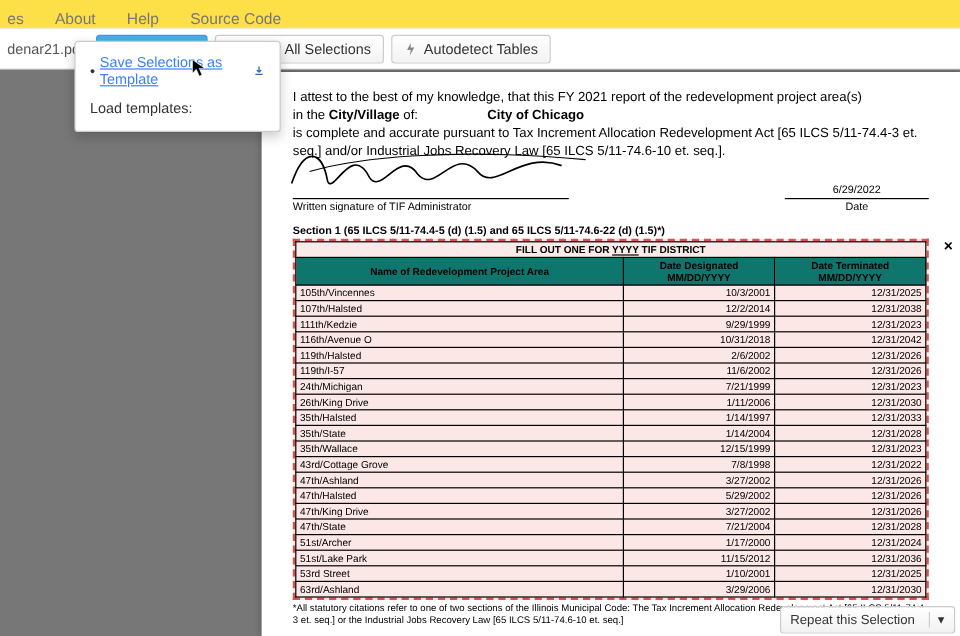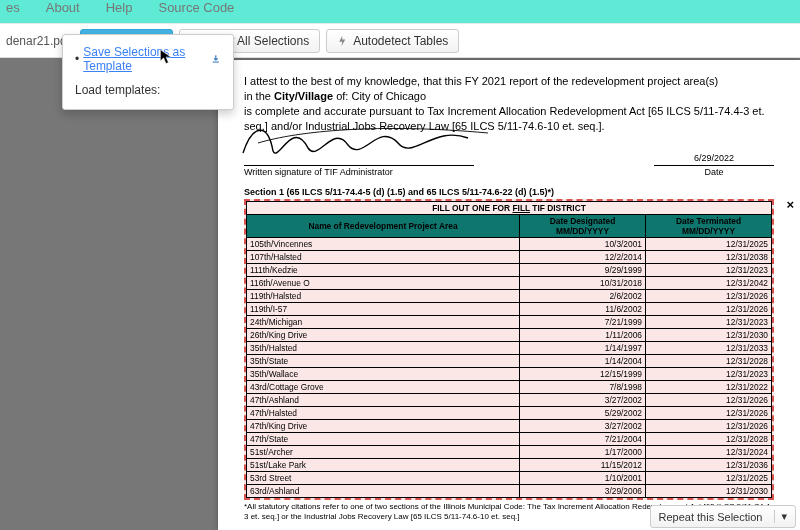--- a/index.html
+++ b/index.html
@@ -6,25 +6,25 @@
   body {
     font-family: "Helvetica Neue", Helvetica, Arial, sans-serif;
     font-size: 13px;
     background: #777;
     width: 800px;
     height: 530px;
     overflow: hidden;
     position: relative;
   }
   .topnav {
-    background: #5eead4;
+    background: #fde047;
     border-bottom: 1px solid #e7e7e7;
     height: 24px;
     display: flex;
-    align-items: flex-start;
+    align-items: flex-end;
     padding: 0 6px;
     color: #777;
     font-size: 13px;
   }
   .topnav span { margin-right: 26px; }
   .toolbar {
     background: #fff;
     height: 34px;
     display: flex;
     align-items: center;
@@ -96,21 +96,21 @@
     width: 582px;
     background: #fff;
     padding: 14px 26px 8px 26px;
     box-shadow: 0 0 6px rgba(0,0,0,0.3);
   }
   .attest {
     font-size: 11px;
     line-height: 1.35;
     color: #000;
   }
-  .attest .city { display:inline-block; width: 190px; font-weight: normal; }
+  .attest .city { display:inline-block; width: 190px; text-align:center; font-weight: bold; }
   .sigarea {
     display: flex;
     justify-content: space-between;
     align-items: flex-end;
     margin-top: 20px;
     font-size: 9px;
     position: relative;
   }
   .sigline { border-top: 1px solid #000; width: 230px; padding-top:1px;}
   .dateline { border-top: 1px solid #000; width: 120px; text-align:center; padding-top:1px; }
@@ -263,21 +263,21 @@
     <div class="section1">
       <span>Section 1  (65 ILCS 5/11-74.4-5 (d) (1.5) and 65 ILCS 5/11-74.6-22 (d) (1.5)*)</span>
       <span class="close-x">×</span>
     </div>
 
     <div class="selection">
       <table class="tif">
         <thead>
           <tr>
               <th colspan="3" class="fillout">
-            <span>FILL OUT ONE FOR  </span><u>FILL</u><span>  TIF DISTRICT</span>
+            <span>FILL OUT ONE FOR  </span><u>YYYY</u><span>  TIF DISTRICT</span>
           </th>
             </tr>
           <tr>
             <th>Name of Redevelopment Project Area</th>
             <th><span>Date Designated</span><br><span>MM/DD/YYYY</span></th>
             <th><span>Date Terminated</span><br><span>MM/DD/YYYY</span></th>
           </tr>
         </thead>
         <tbody id="tif-body">
             <tr>

